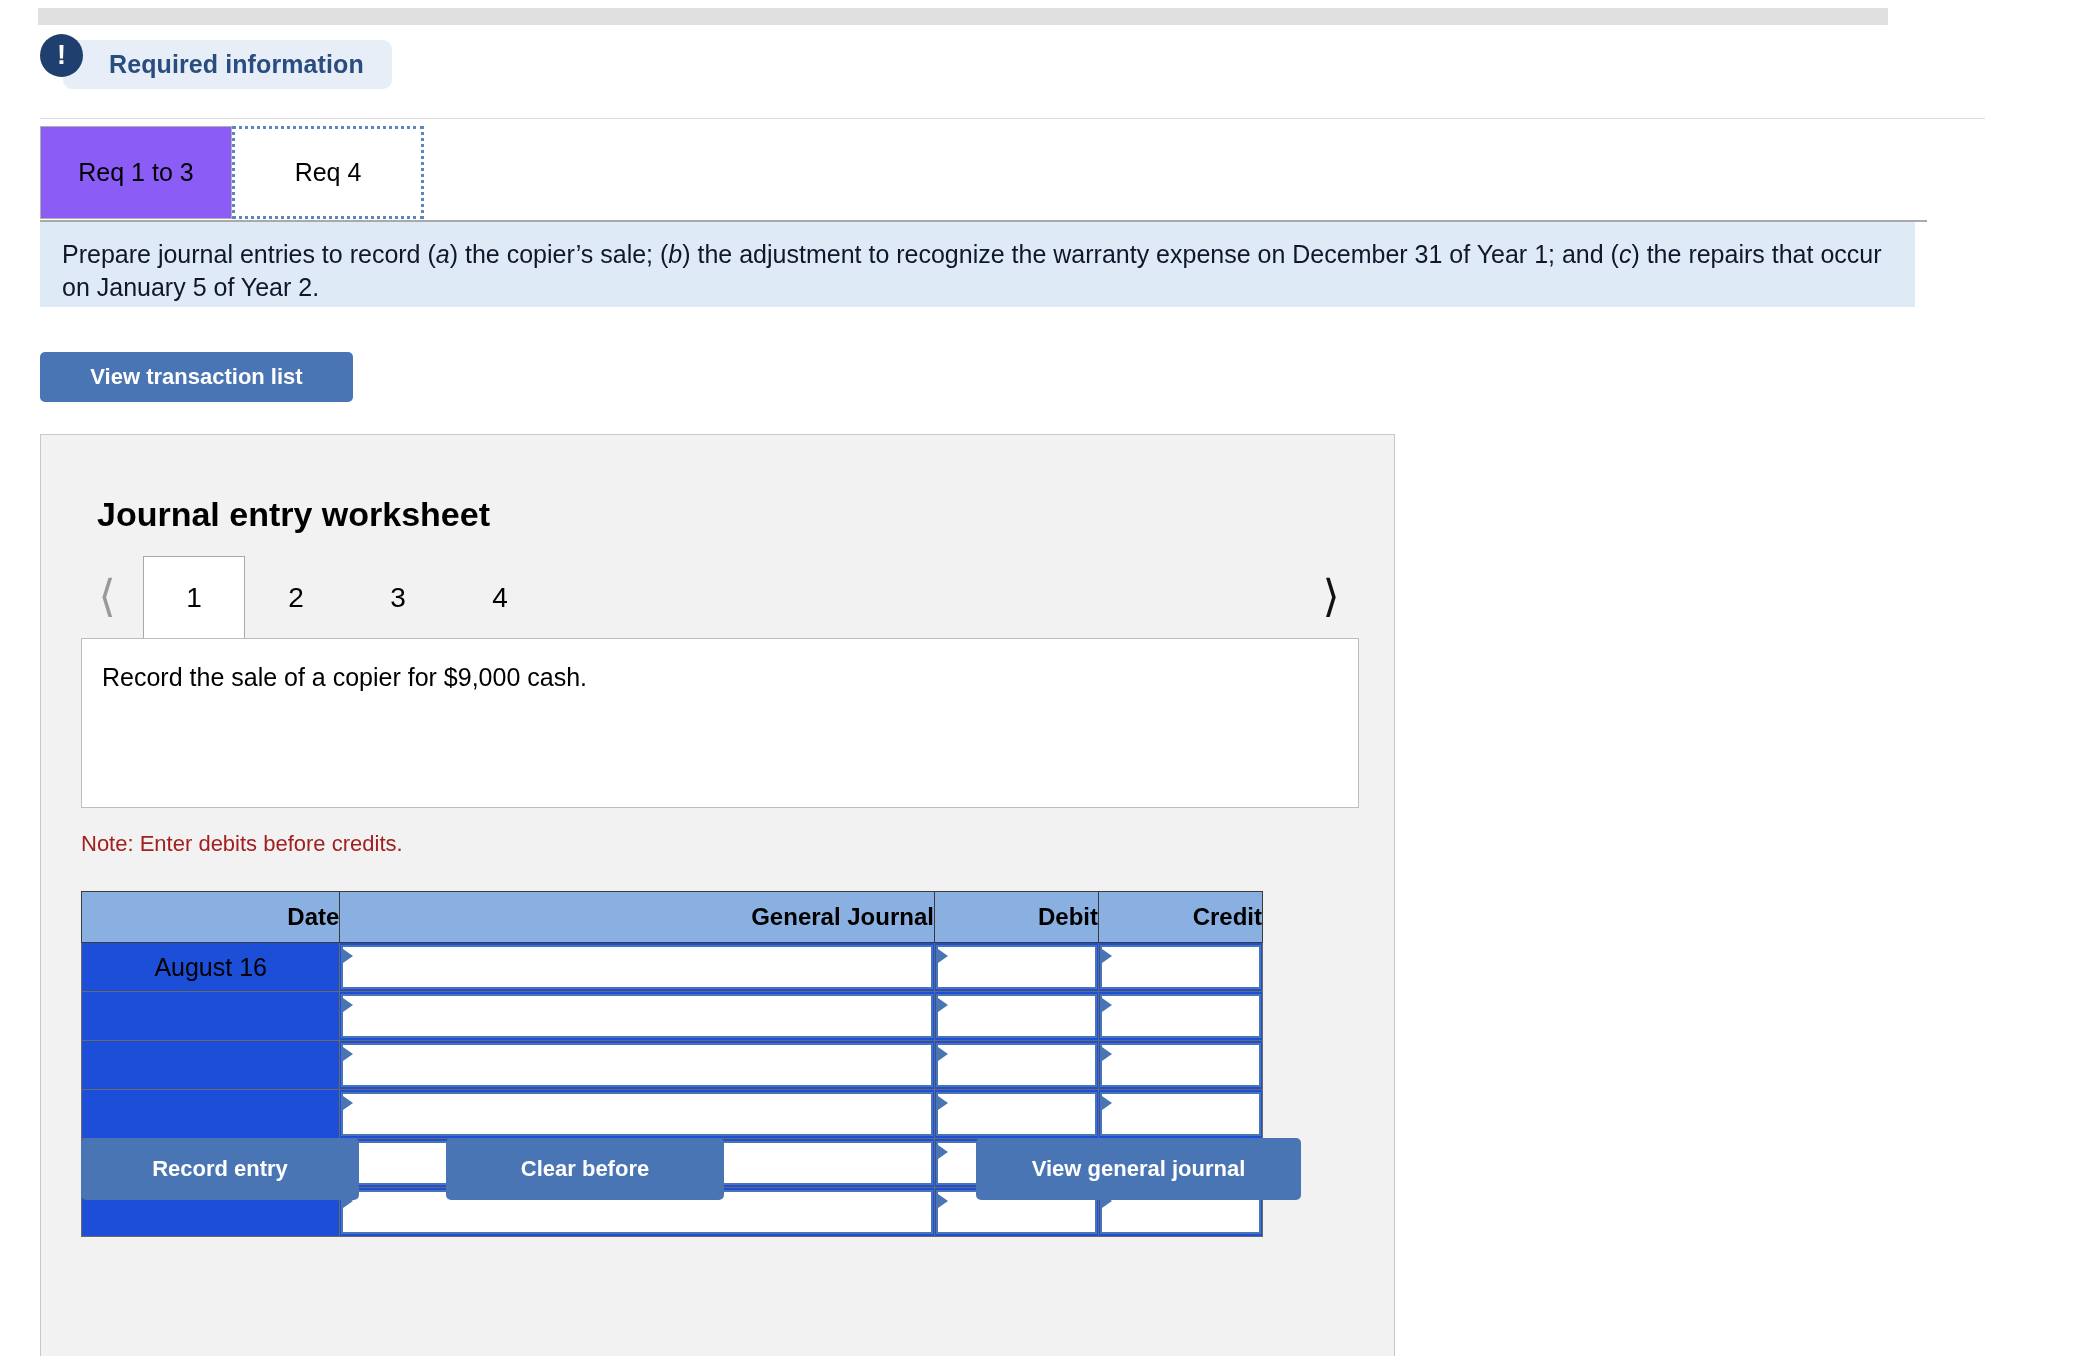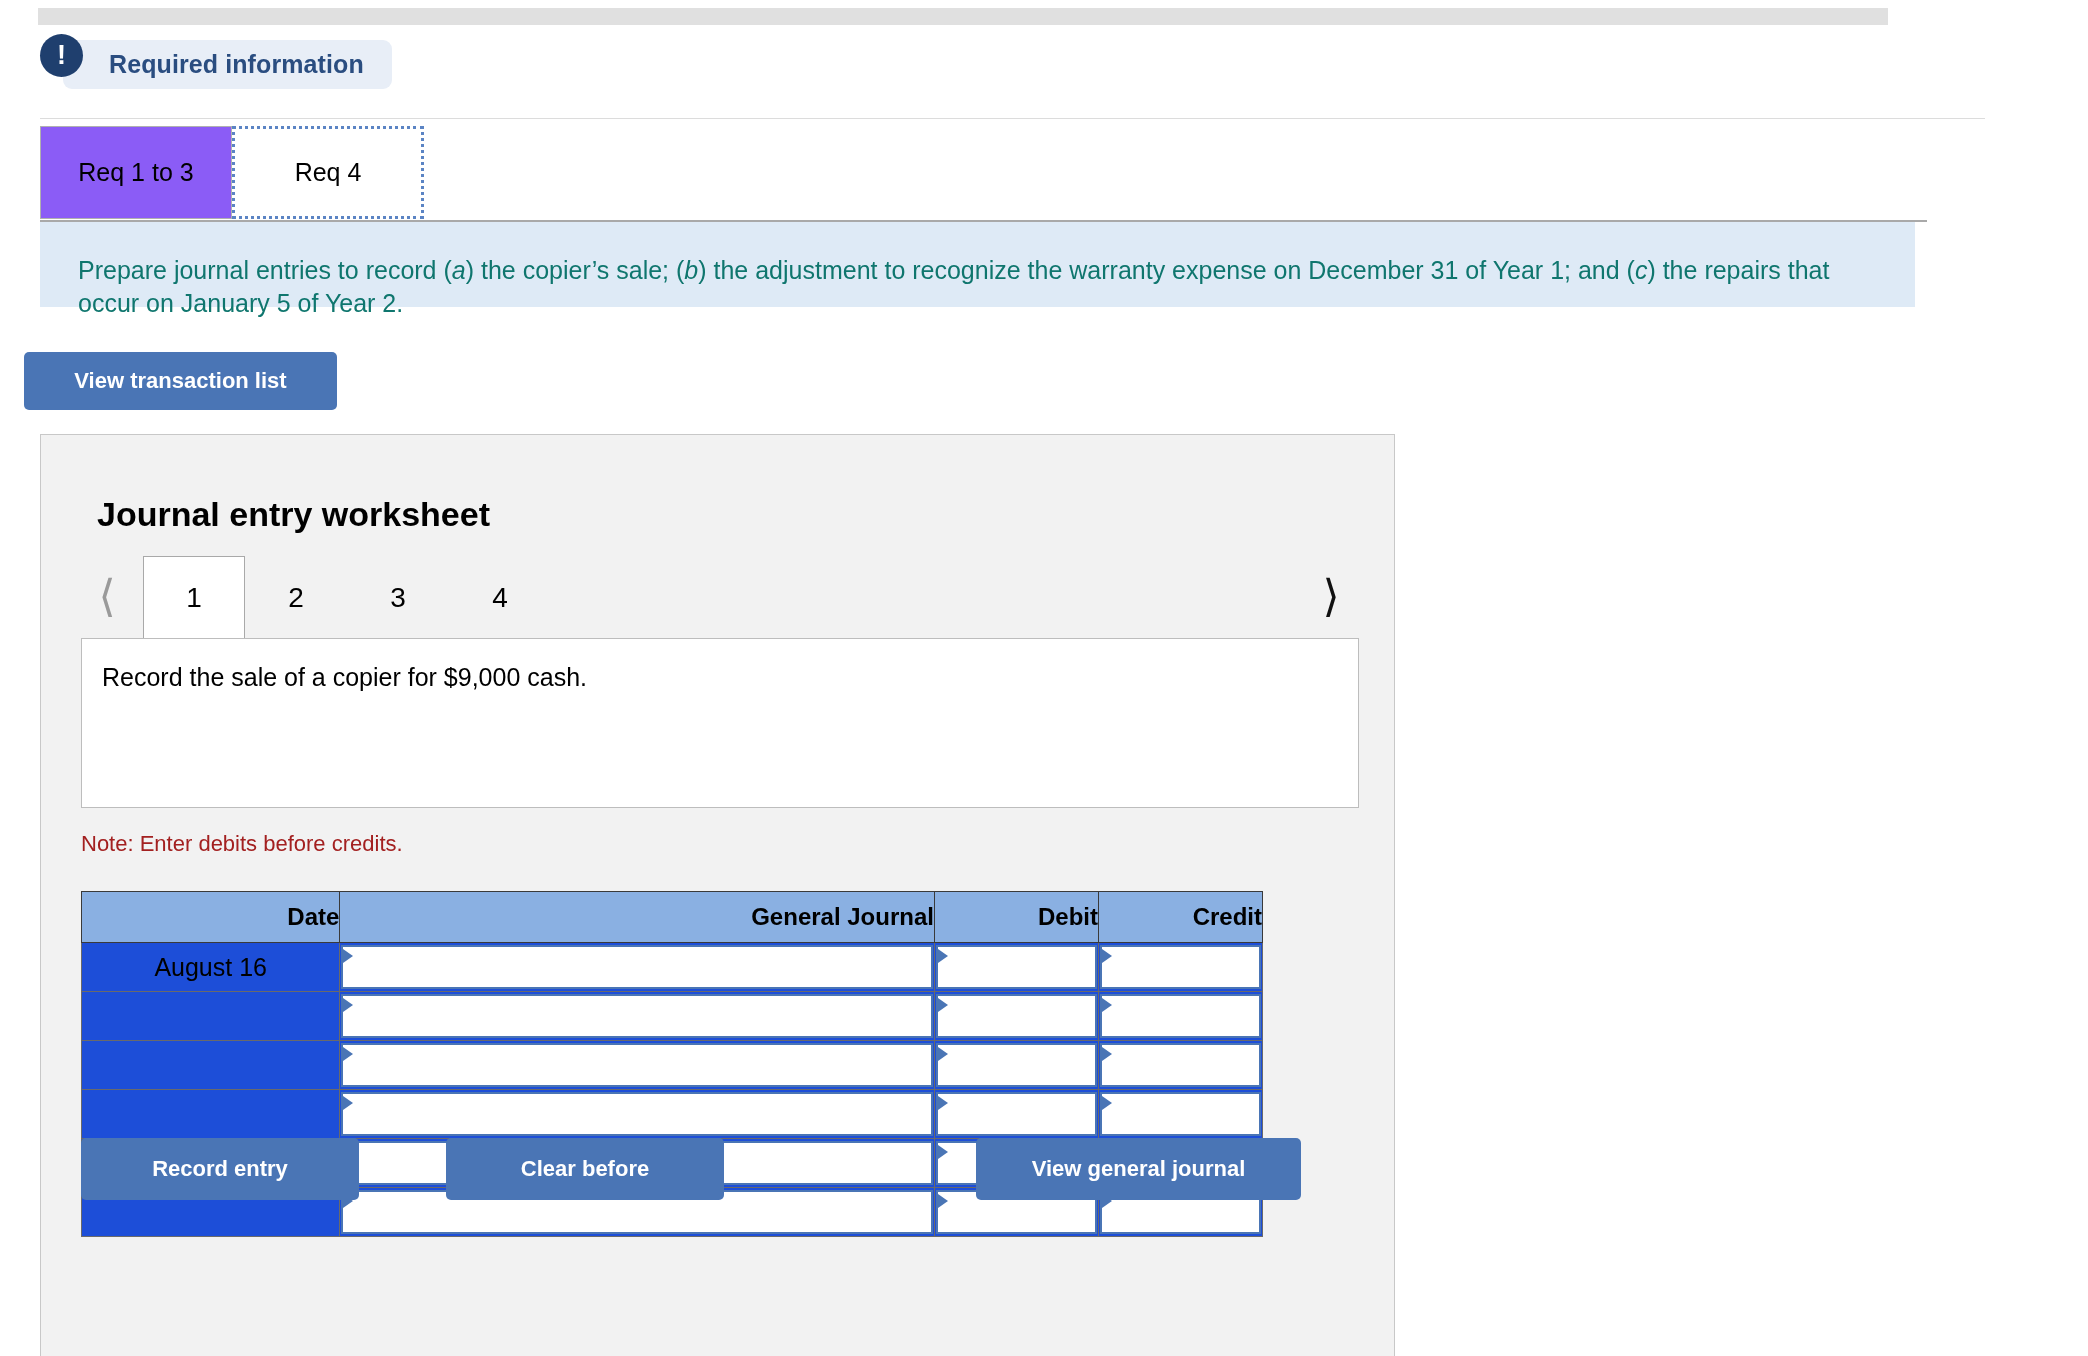--- a/index.html
+++ b/index.html
@@ -124,24 +124,24 @@
     position: absolute;
     left: 40px;
     top: 222px;
     width: 1875px;
     height: 85px;
     background: #deeaf6;
     box-sizing: border-box;
     padding: 16px 22px 0 22px;
   }
   .instruction-panel p {
-    margin: 16px;
+    margin: 0;
     font-size: 25px;
     line-height: 33px;
-    color: #0f766e;
+    color: #0f172a;
   }
   .instruction-panel i {
     font-style: italic;
   }
 
   
   .btn {
     background: #4a75b5;
     color: #ffffff;
     border: none;
@@ -151,24 +151,24 @@
     font-weight: bold;
     cursor: pointer;
     display: flex;
     align-items: center;
     justify-content: center;
     box-sizing: border-box;
     padding: 0;
   }
   .view-trans-btn {
     position: absolute;
-    left: 24px;
+    left: 40px;
     top: 352px;
     width: 313px;
-    height: 58px;
+    height: 50px;
   }
 
   
   .worksheet {
     position: absolute;
     left: 40px;
     top: 434px;
     width: 1355px;
     height: 925px;
     background: #f2f2f2;

